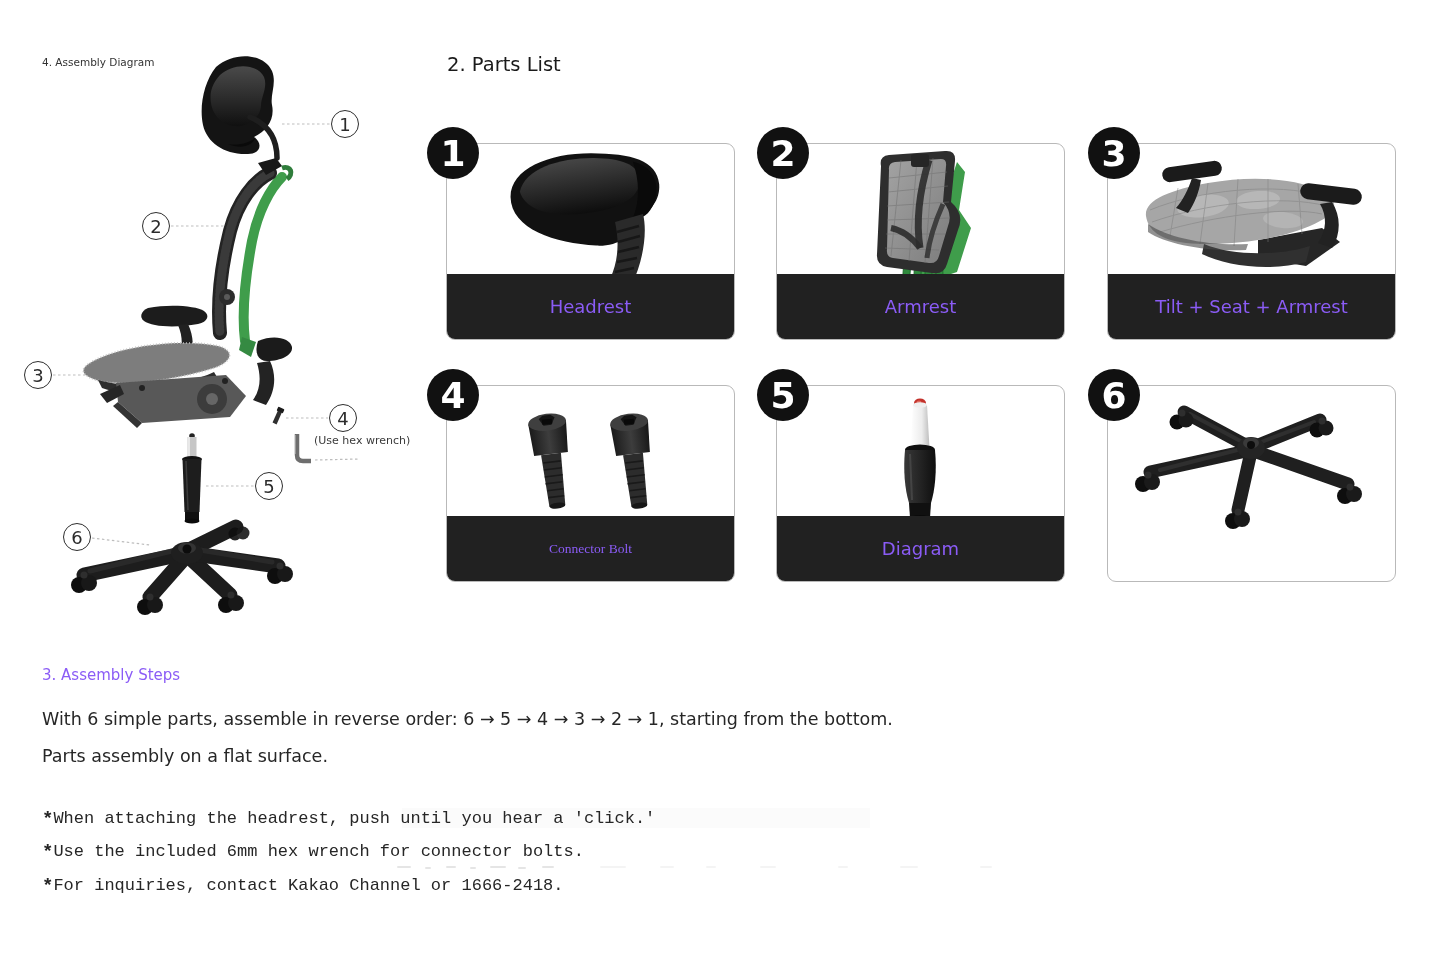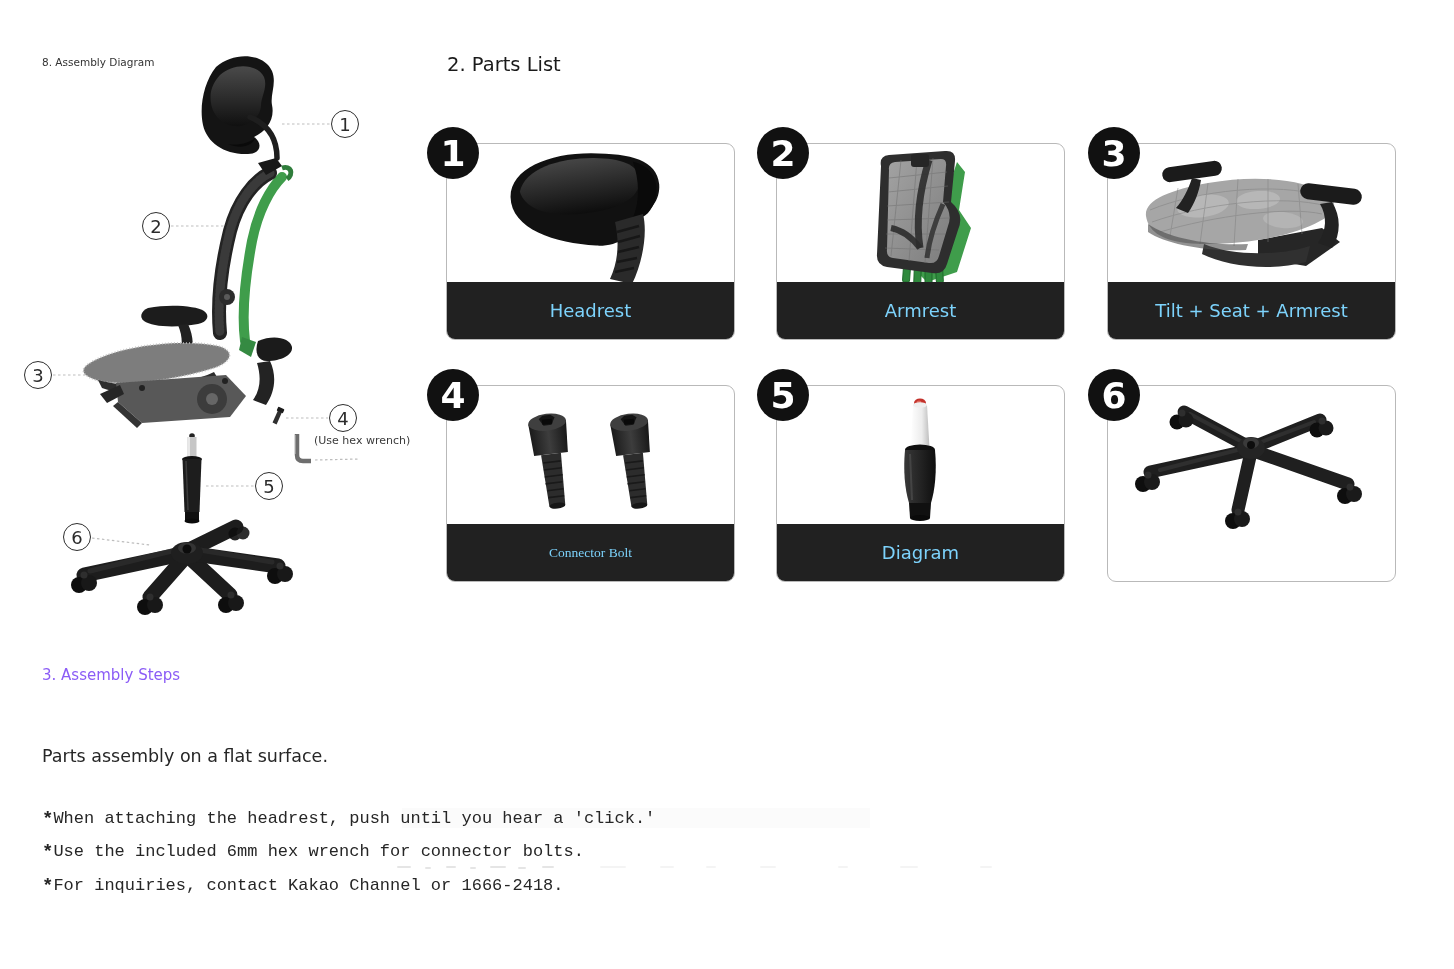--- a/index.html
+++ b/index.html
@@ -21,41 +21,41 @@
   .hexnote { position:absolute; left:294px; top:389px; font-size:11px; color:#3a3a3a; white-space:nowrap; }
 
   
   .card { position:absolute; width:289px; height:197px; background:#fff;
           border:1px solid #b9b9b9; border-radius:9px; }
   .badge { position:absolute; left:-20px; top:-17px; width:52px; height:52px; border-radius:50%;
            background:#111; color:#fff; font-size:36px; font-weight:bold;
            display:flex; align-items:center; justify-content:center; z-index:3; }
   .card-img { position:absolute; left:0; top:0; width:287px; height:149px; overflow:hidden;
               border-radius:8px 8px 0 0; display:flex; align-items:center; justify-content:center; }
-  .card-label { position:absolute; left:0; bottom:0; width:287px; height:57px; background:#212121;
-                border-radius:0 0 8px 8px; color:#7dd3fc; font-size:18px;
+  .card-label { position:absolute; left:0; bottom:0; width:287px; height:65px; background:#212121;
+                border-radius:0 0 8px 8px; color:#8b5cf6; font-size:18px;
                 display:flex; align-items:center; justify-content:center; z-index:2; }
   .card-label.small { font-size:13.5px;font-family:Liberation Serif, serif; }
 
   
   .step-line { position:absolute; left:42px; font-size:17.5px; color:#262626; white-space:nowrap; }
   .note { position:absolute; left:42px; font-size:17px; color:#262626; white-space:nowrap;font-family:Liberation Mono, monospace; }
   .note .star { font-weight:bold; font-size:19px; vertical-align:-1px; }
 
   
   .art-strip { position:absolute; background:rgba(120,120,120,0.03); }
   .art-dash { position:absolute; height:2px; border-radius:1px; background:rgba(0,0,0,0.10); }
   .art-dash.lite { background:rgba(0,0,0,0.045); }
 </style>
 </head>
 <body>
 
 <div class="page">
 
-  <div class="diagram-title">8. Assembly Diagram</div>
+  <div class="diagram-title">4. Assembly Diagram</div>
 
   <div class="diagram">
     <svg width="400" height="580" viewBox="0 0 400 580">
       <defs>
         <linearGradient id="dPad" x1="0" y1="0" x2="0" y2="1">
           <stop offset="0" stop-color="#4a4a4a"></stop>
             <stop offset="1" stop-color="#101010"></stop>
         </linearGradient>
       </defs>
 
@@ -426,20 +426,21 @@
               <circle cx="4" cy="1" r="8" fill="#1a1a1a"></circle>
               <circle cx="0" cy="-6" r="3.5" fill="#2e2e2e"></circle>
             </g>
         </g>
       </svg>
     </div>
   </div>
 
   <div class="steps-title">3. Assembly Steps</div>
 
+  <p class="step-line" style="top:709px;">With 6 simple parts, assemble in reverse order: 6 → 5 → 4 → 3 → 2 → 1, starting from the bottom.</p>
   <p class="step-line" style="top:746px;">Parts assembly on a flat surface.</p>
 
   <div class="art-strip" style="left:402px; top:808px; width:468px; height:20px;"></div>
 
   <p class="note" style="top:808px;"><b class="star">*</b><span>When attaching the headrest, push until you hear a 'click.'</span></p>
   <p class="note" style="top:841px;"><b class="star">*</b><span>Use the included 6mm hex wrench for connector bolts.</span></p>
   <p class="note" style="top:875px;"><b class="star">*</b><span>For inquiries, contact Kakao Channel or 1666-2418.</span></p>
 
   <div class="art-dash" style="left:397px; top:866px; width:14px;"></div>
   <div class="art-dash" style="left:425px; top:867px; width:6px;"></div>

